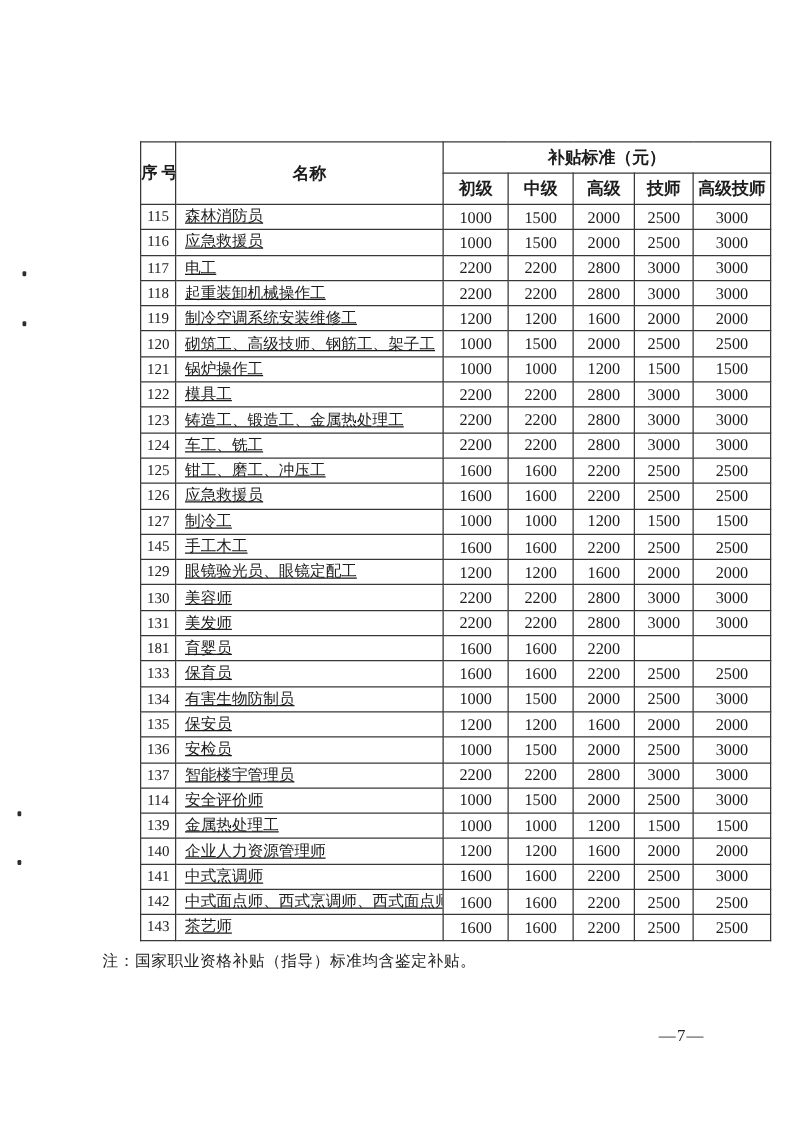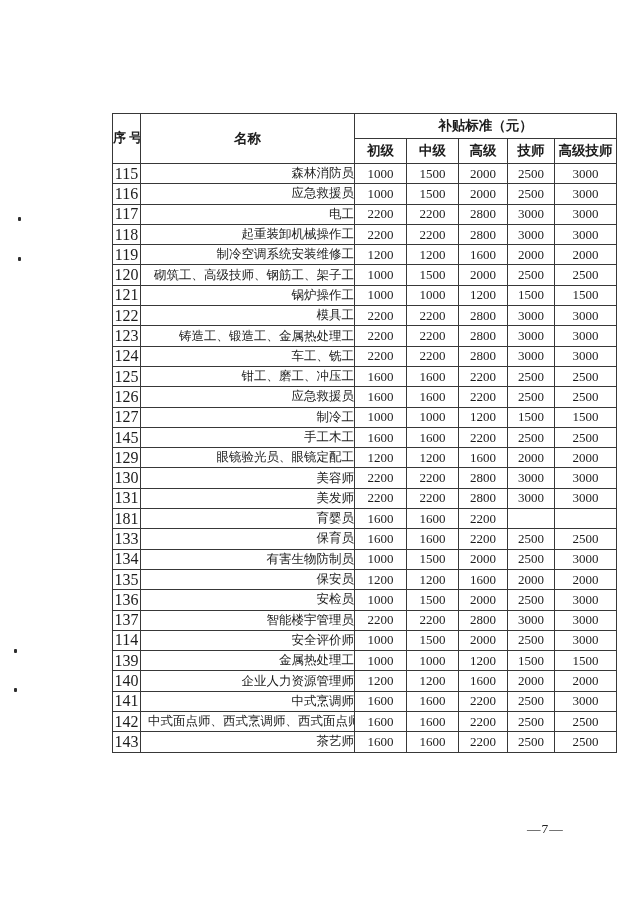--- a/index.html
+++ b/index.html
@@ -46,25 +46,26 @@
     white-space: pre-line;
     line-height: 1.45;
     font-size: 13px;
   }
   tbody td {
     height: 19.3px;
     font-size: 13px;
     text-align: center;
     vertical-align: middle;
   }
-  tbody td.col-no { font-size: 16px; }
+  tbody td.col-no { font-size: 12px; }
   tbody td.col-name {
-    text-align: right;
+    text-align: left;
     padding-left: 7px;
     font-size: 12.5px;
+    text-decoration: underline;
   }
   .note {
     position: absolute;
     left: 82px; top: 761px;
     font-size: 12.5px;
     letter-spacing: 0.5px;
     color: #222222;
   }
   .pageno {
     position: absolute;
@@ -367,15 +368,16 @@
           <td class="col-name">茶艺师</td>
           <td class="col-val">1600</td>
           <td class="col-val">1600</td>
           <td class="col-val">2200</td>
           <td class="col-val">2500</td>
           <td class="col-val">2500</td>
         </tr>
       </tbody>
   </table>
 
+  <div class="note">注：国家职业资格补贴（指导）标准均含鉴定补贴。</div>
   <div class="pageno">—7—</div>
 
 </div>
 
 </body></html>

